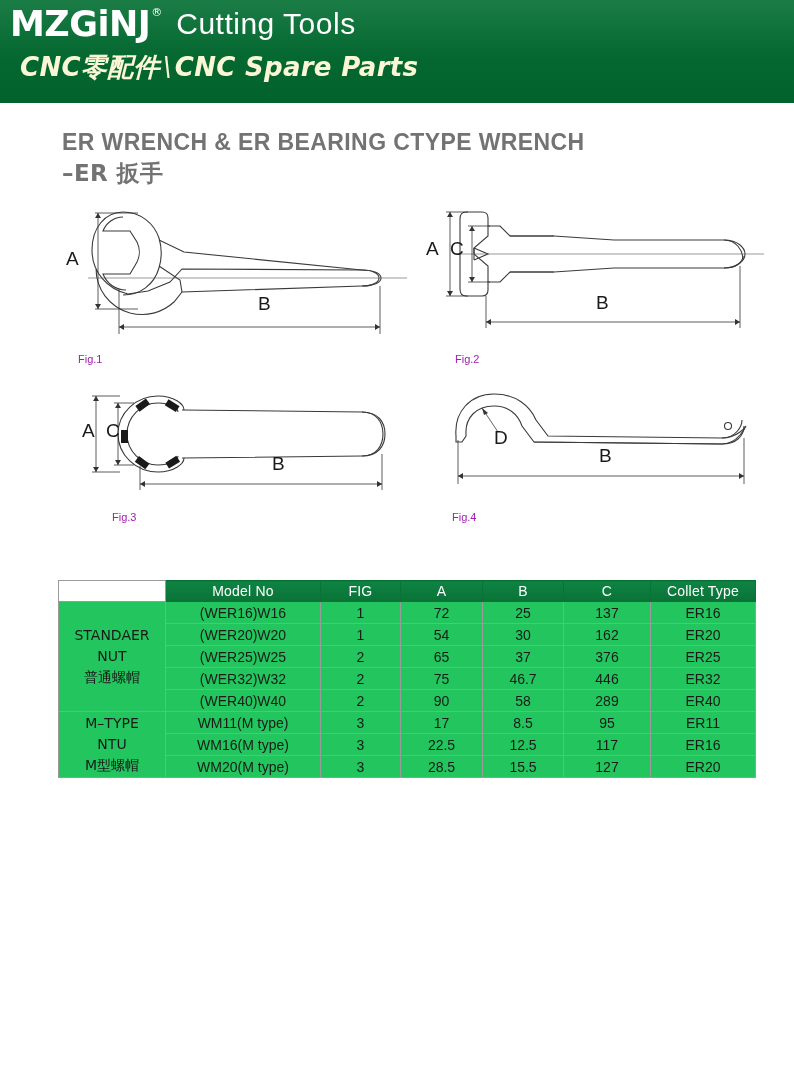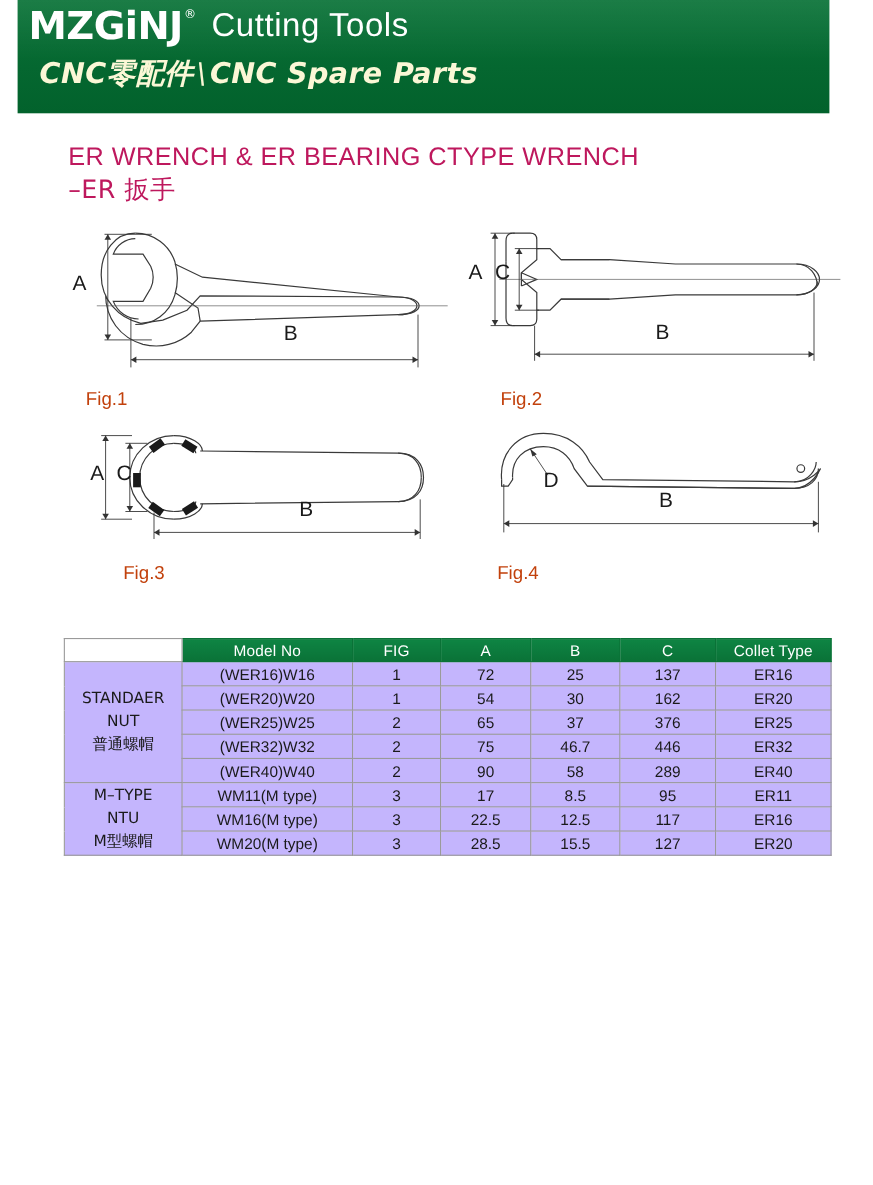--- a/index.html
+++ b/index.html
@@ -12,22 +12,22 @@
     height: 1077px;
     position: relative;
     font-family: "Liberation Sans", "DejaVu Sans", sans-serif;
     color: #1a1a1a;
     overflow: hidden;
   }
 
   
   #header-banner {
     position: absolute;
-    left: 16px; top: 0;
-    width: 738px;
+    left: 0; top: 0;
+    width: 794px;
     height: 103px;
     background: #046a32;
     background: linear-gradient(180deg, #0a7338 0%, #056730 60%, #02622c 100%);
     overflow: hidden;
   }
   #header-banner .sheen {
     position: absolute;
     left: 0; top: 0;
     width: 794px; height: 54px;
     background: linear-gradient(180deg, rgba(255,255,255,0.07), rgba(255,255,255,0));
@@ -82,37 +82,38 @@
   #brand-sub .sep { font-weight: 400; padding: 0 3px; }
 
   
   #page-title {
     position: absolute;
     left: 62px;
     top: 127px;
     width: 700px;
     font-size: 23px;
     line-height: 31px;
-    color: #be185d;
+    color: #737373;
     letter-spacing: 0.4px;
     font-family: "Liberation Sans", sans-serif;
+    font-weight: bold;
   }
   #page-title .line2 {
     display: block;
     font-family: "DejaVu Sans", sans-serif;
   }
 
   
   .figure {
     position: absolute;
   }
   .fig-caption {
     position: absolute;
-    font-size: 17px;
-    color: #c2410c;
+    font-size: 11px;
+    color: #a21caf;
     font-family: "Liberation Sans", sans-serif;
     white-space: nowrap;
   }
   .dim-label {
     position: absolute;
     font-size: 19px;
     color: #1a1a1a;
     font-family: "Liberation Sans", sans-serif;
     white-space: nowrap;
   }
@@ -132,21 +133,21 @@
   }
   table#spec-table td, table#spec-table th {
     border: 1px solid #9a9a9a;
     text-align: center;
     vertical-align: middle;
     font-size: 14px;
     color: #1a1a1a;
     font-weight: 400;
     padding: 0;
     height: 21px;
-    background: #c4b5fd;
+    background: #22c55e;
   }
   table#spec-table thead th {
     background: #0c7a3c;
     background: linear-gradient(180deg, #0e8443 0%, #0a7237 100%);
     color: #ffffff;
     font-size: 14px;
     height: 20px;
     border: 1px solid #0a7237;
     letter-spacing: 0.2px;
   }

